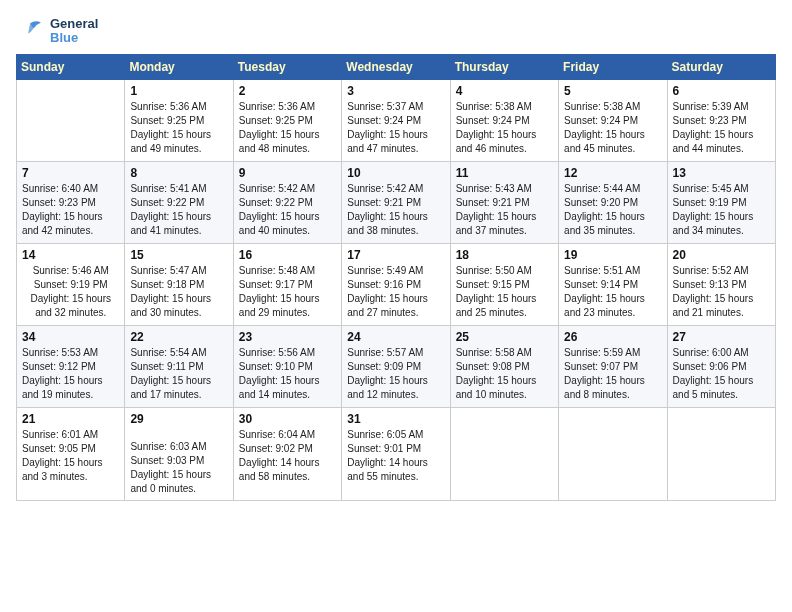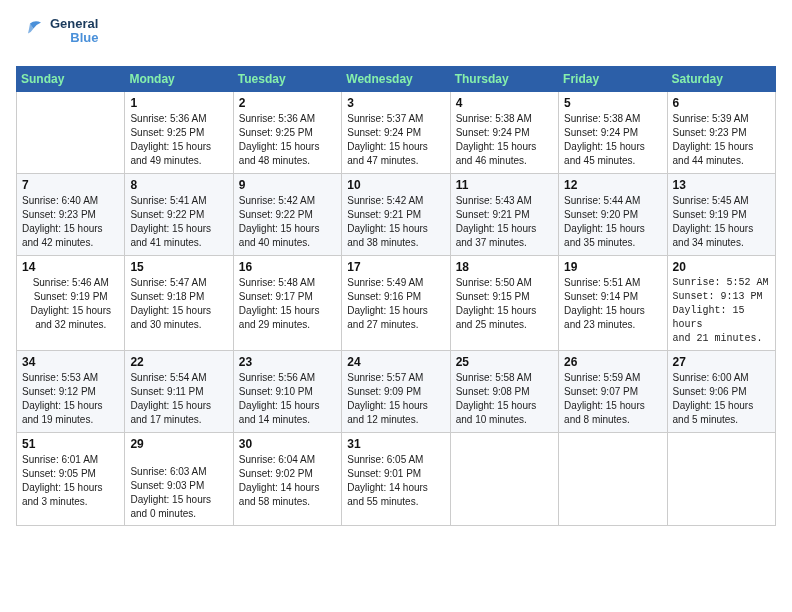--- a/index.html
+++ b/index.html
@@ -7,22 +7,21 @@
       font-family: Arial, sans-serif;
       background: #fff;
       width: 792px;
       min-height: 612px;
       padding: 16px;
     }
     .header {
       display: flex;
       justify-content: space-between;
       align-items: flex-start;
-      margin-bottom: 20px;
-      text-align: right;
+      margin-bottom: 8px;
     }
     .logo {
       display: flex;
       align-items: center;
       gap: 4px;
     }
     .title-block {
       text-align: right;
     }
     .month-title {
@@ -35,21 +34,21 @@
       color: #333;
       font-weight: normal;
     }
     table {
       width: 100%;
       border-collapse: collapse;
       font-size: 11px;
     }
     thead tr th {
       background: #2c5fa8;
-      color: #86efac;
+      color: #fef9c3;
       padding: 5px 4px;
       text-align: left;
       font-size: 12px;
       font-weight: bold;
       border: 1px solid #2c5fa8;
     }
     tbody tr td {
       border: 1px solid #ccc;
       vertical-align: top;
       padding: 4px 5px;
@@ -247,21 +246,21 @@
         </td>
         <td>
           <span class="day-num">19</span>
           <div class="cell-info" style="white-space: pre-line;">Sunrise: 5:51 AM
 Sunset: 9:14 PM
 Daylight: 15 hours
 and 23 minutes.</div>
         </td>
         <td>
           <span class="day-num">20</span>
-          <div class="cell-info" style="white-space: pre-line; font-family: Liberation Mono, monospace;">Sunrise: 5:52 AM
+          <div class="cell-info" style="white-space: pre-line;">Sunrise: 5:52 AM
 Sunset: 9:13 PM
 Daylight: 15 hours
 and 21 minutes.</div>
         </td>
       </tr>
       <tr>
         <td>
           <span class="day-num">34</span>
           <div class="cell-info" style="white-space: pre-line;">Sunrise: 5:53 AM
 Sunset: 9:12 PM
@@ -306,21 +305,21 @@
         <td>
           <span class="day-num">27</span>
           <div class="cell-info" style="white-space: pre-line;">Sunrise: 6:00 AM
 Sunset: 9:06 PM
 Daylight: 15 hours
 and 5 minutes.</div>
         </td>
       </tr>
       <tr>
         <td>
-          <span class="day-num">51</span>
+          <span class="day-num">21</span>
           <div class="cell-info" style="white-space: pre-line;">Sunrise: 6:01 AM
 Sunset: 9:05 PM
 Daylight: 15 hours
 and 3 minutes.</div>
         </td>
         <td>
           <span class="day-num">29</span>
           <div class="cell-info" style="white-space: pre-line; margin-top: 14px;">Sunrise: 6:03 AM
 Sunset: 9:03 PM
 Daylight: 15 hours

